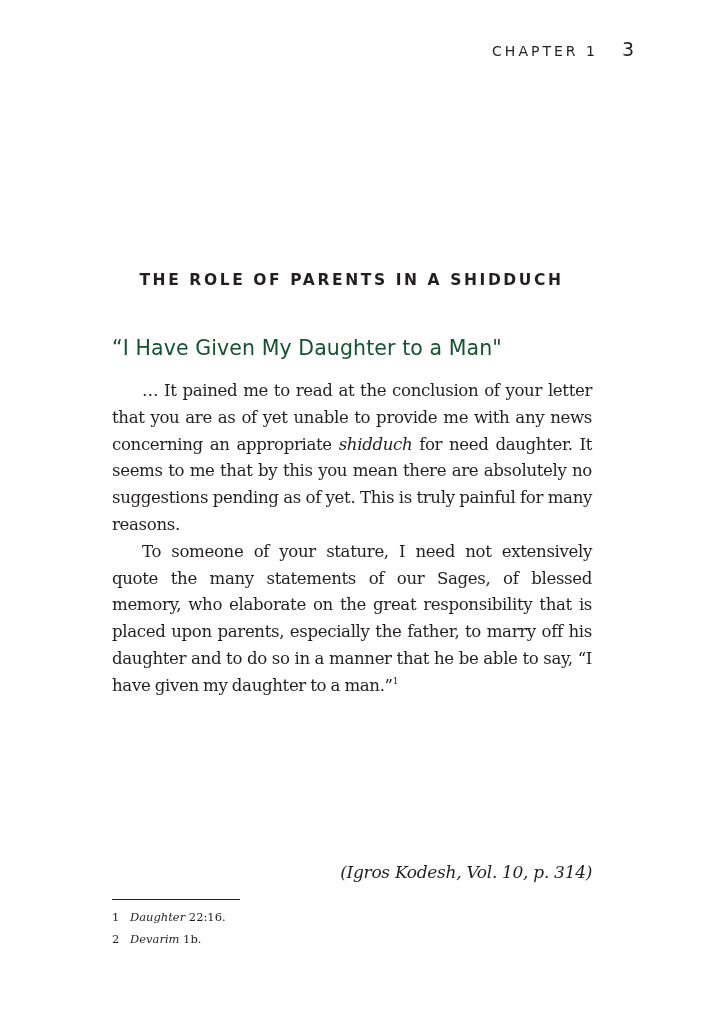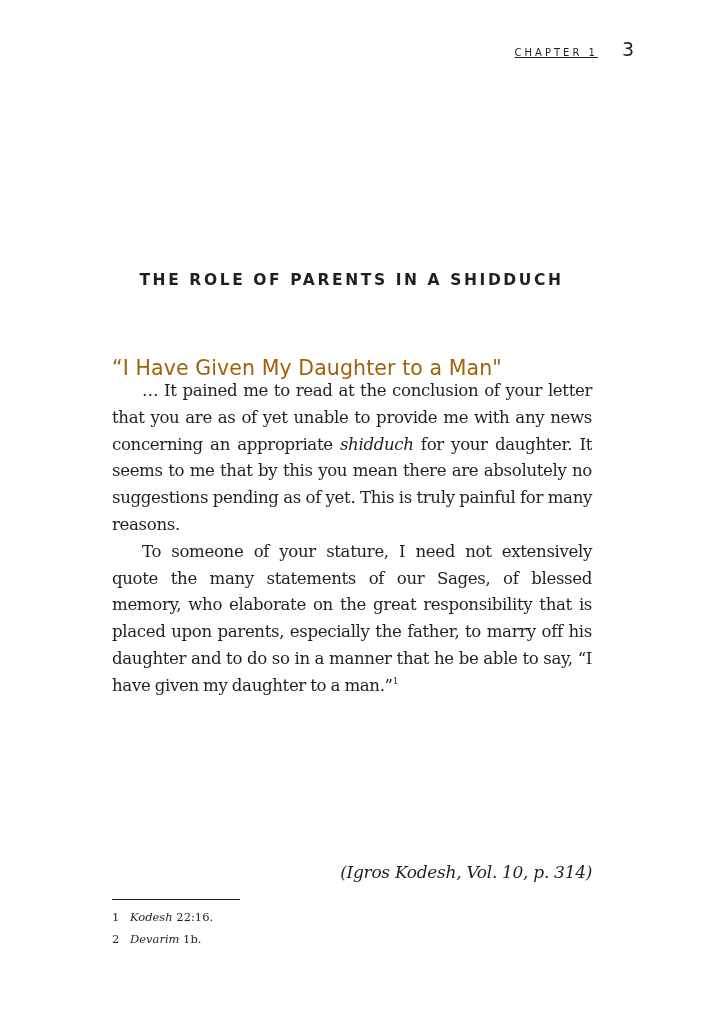--- a/index.html
+++ b/index.html
@@ -17,24 +17,23 @@
     .running-head {
       position: absolute;
       top: 38px;
       right: 70px;
       display: flex;
       align-items: baseline;
       gap: 24px;
     }
     .chapter-label {
       font-family: "DejaVu Sans", sans-serif;
-      font-size: 10px;
+      font-size: 14px;
       letter-spacing: 3px;
       color: #231f20;
-      text-decoration: underline;
     }
     .page-number {
       font-family: "DejaVu Sans", sans-serif;
       font-size: 19px;
       font-weight: normal;
       color: #231f20;
     }
     .section-title {
       position: absolute;
       top: 271px;
@@ -42,25 +41,25 @@
       width: 703px;
       text-align: center;
       font-family: "DejaVu Sans", sans-serif;
       font-weight: bold;
       font-size: 15.5px;
       letter-spacing: 2.6px;
       color: #231f20;
     }
     .letter-title {
       position: absolute;
-      top: 356px;
+      top: 336px;
       left: 112px;
       font-family: "DejaVu Sans", sans-serif;
       font-size: 20.5px;
-      color: #a16207;
+      color: #14532d;
       letter-spacing: 0.1px;
     }
     .body-text {
       position: absolute;
       top: 378px;
       left: 112px;
       width: 480px;
       font-family: "DejaVu Serif", serif;
       font-size: 16.6px;
       line-height: 26.8px;
@@ -130,33 +129,33 @@
   <span class="chapter-label">CHAPTER 1</span>
   <span class="page-number">3</span>
 </header>
 
 <h2 class="section-title" style="margin:0;">THE ROLE OF PARENTS IN A SHIDDUCH</h2>
 
 <h3 class="letter-title" style="margin:0;font-weight:normal;">“I Have Given My Daughter to a Man"</h3>
 
 <div class="body-text">
   <p class="first">
-    <span>… It pained me to read at the conclusion of your letter that you are as of yet unable to provide me with any news concerning an appropriate </span><em>shidduch</em><span> for your daughter. It seems to me that by this you mean there are absolutely no suggestions pending as of yet. This is truly painful for many reasons.</span>
+    <span>… It pained me to read at the conclusion of your letter that you are as of yet unable to provide me with any news concerning an appropriate </span><em>shidduch</em><span> for need daughter. It seems to me that by this you mean there are absolutely no suggestions pending as of yet. This is truly painful for many reasons.</span>
   </p>
   <p>
     <span>To someone of your stature, I need not extensively quote the many statements of our Sages, of blessed memory, who elaborate on the great responsibility that is placed upon parents, especially the father, to marry off his daughter and to do so in a manner that he be able to say, “I have given my daughter to a man.”</span><sup>1</sup>
   </p>
 </div>
 
 <div class="source">(Igros Kodesh, Vol. 10, p. 314)</div>
 
 <div class="footnote-rule"></div>
 
 <div class="footnotes">
   <div class="footnote">
     <span class="fn-num">1</span>
-    <span><em>Kodesh</em><span> 22:16.</span></span>
+    <span><em>Daughter</em><span> 22:16.</span></span>
   </div>
   <div class="footnote">
     <span class="fn-num">2</span>
     <span><em>Devarim</em><span> 1b.</span></span>
   </div>
 </div>
 
 </body></html>

